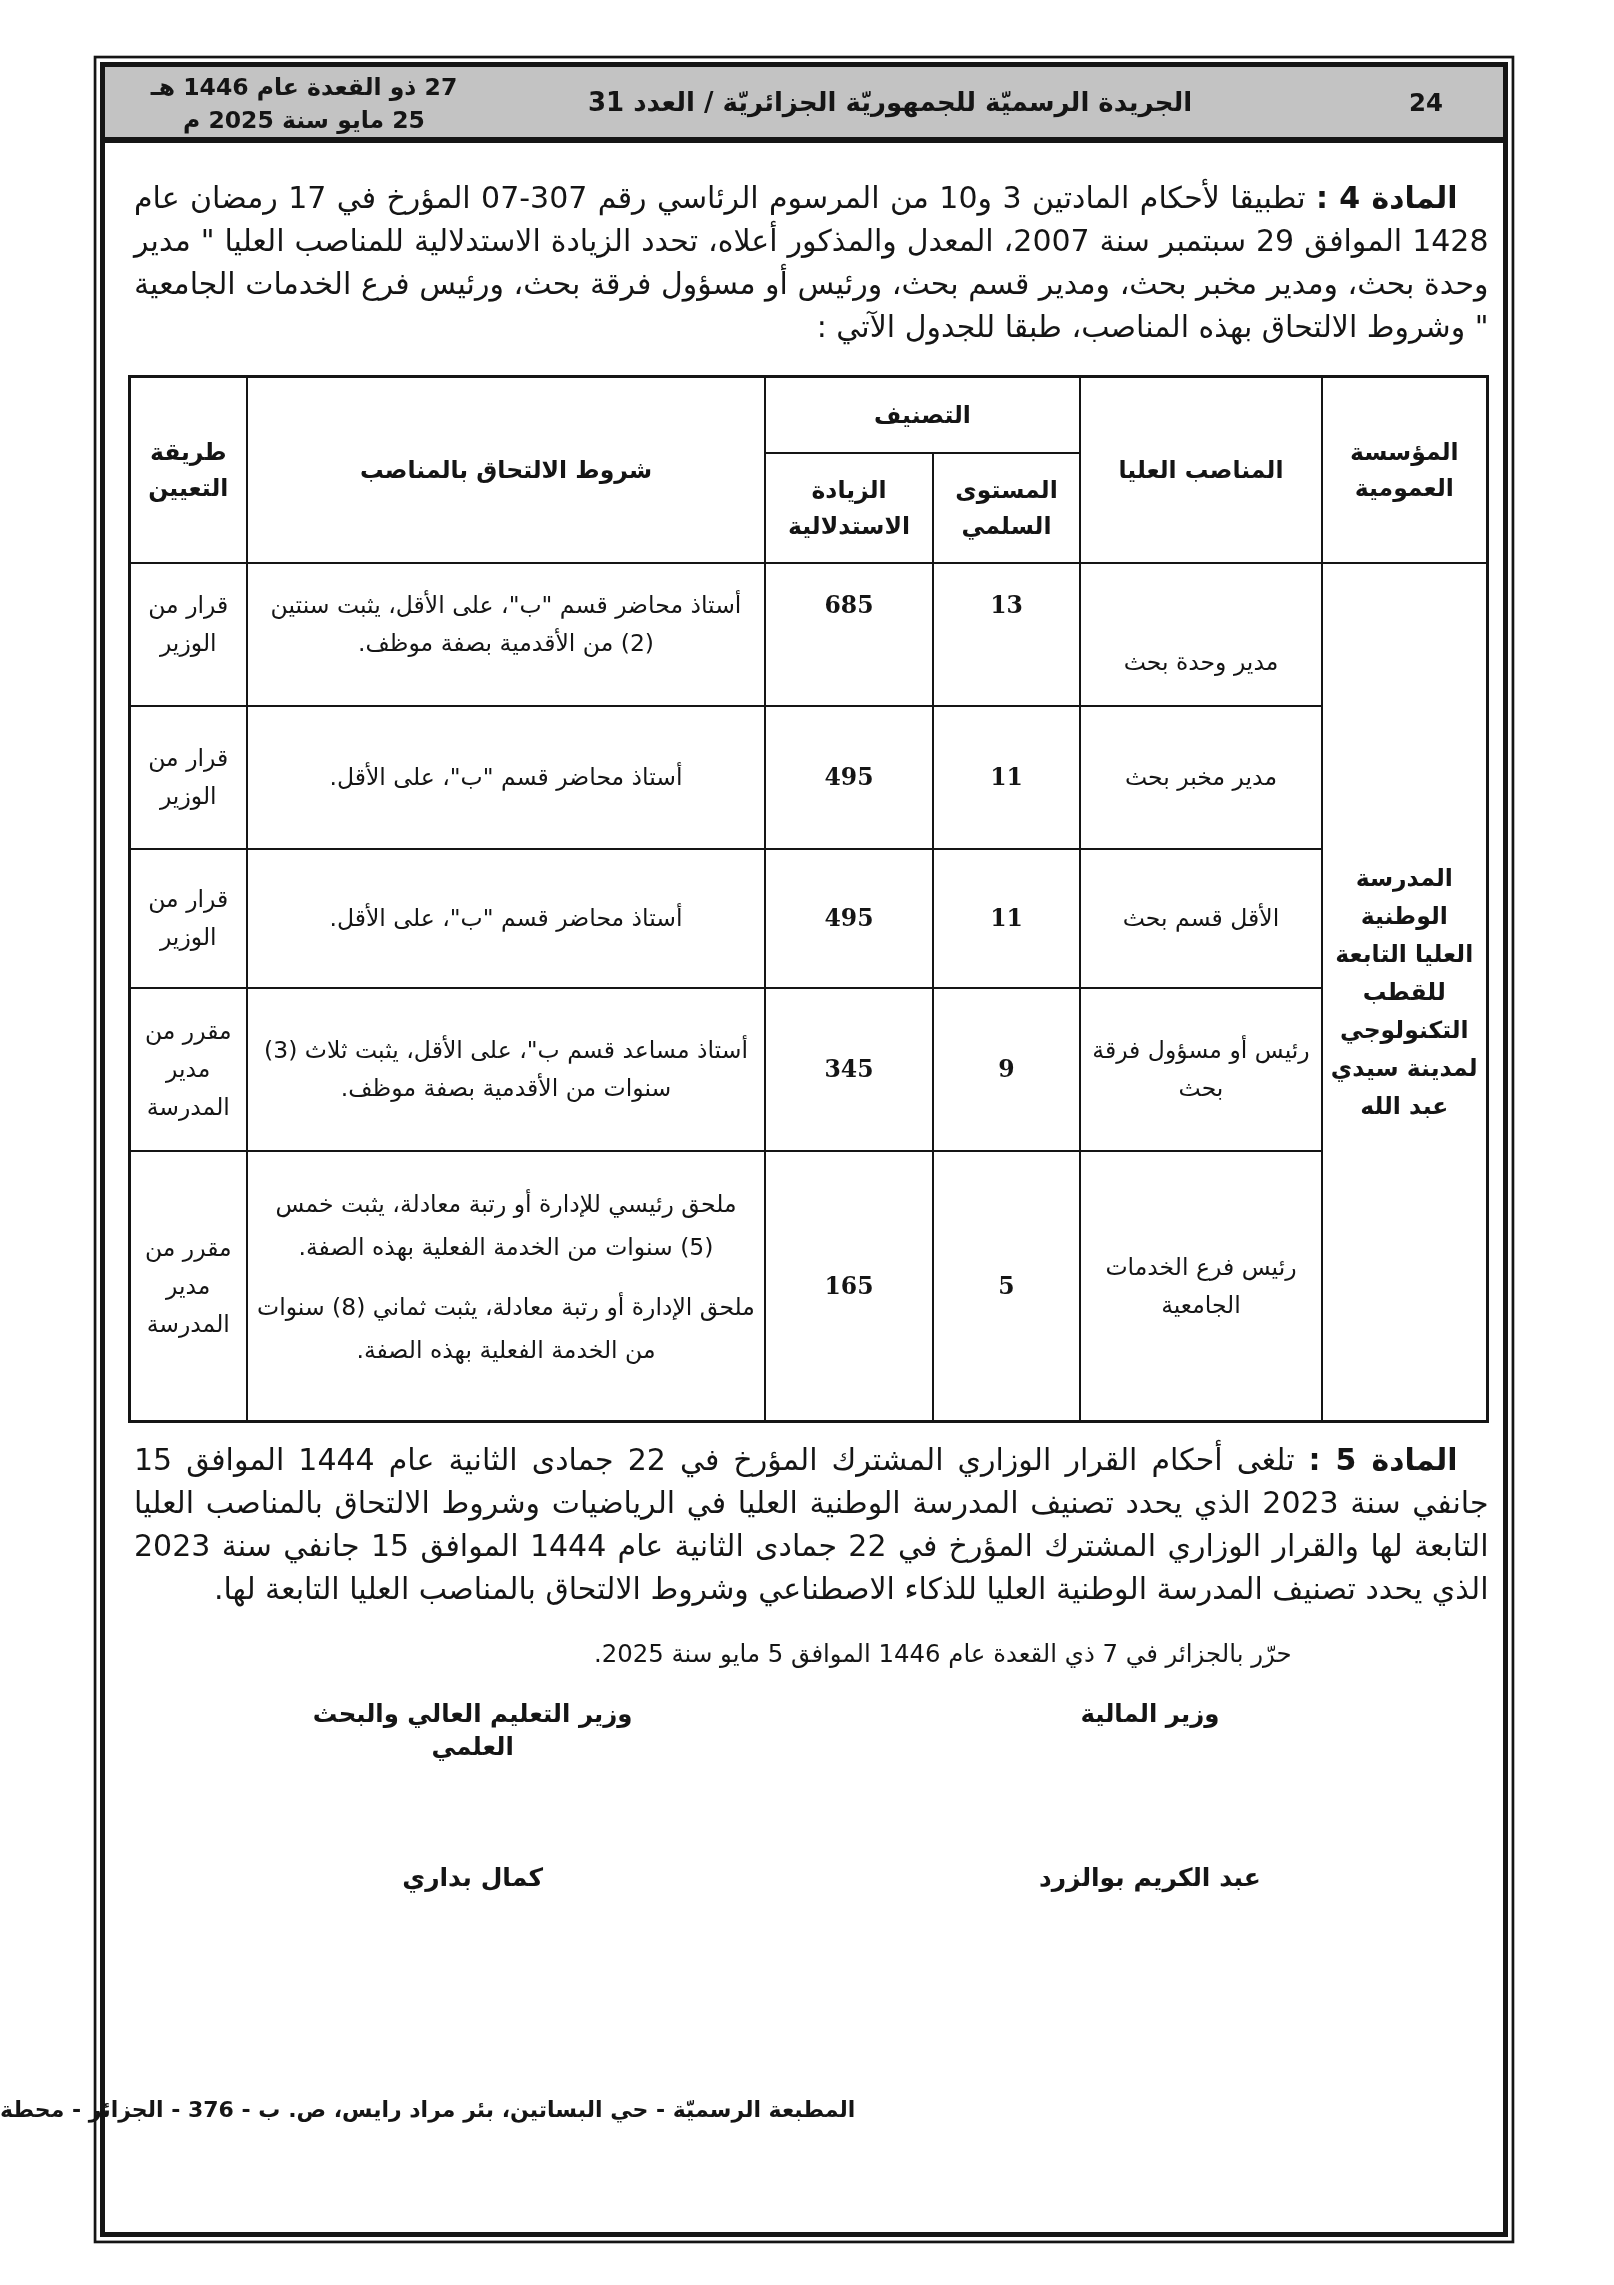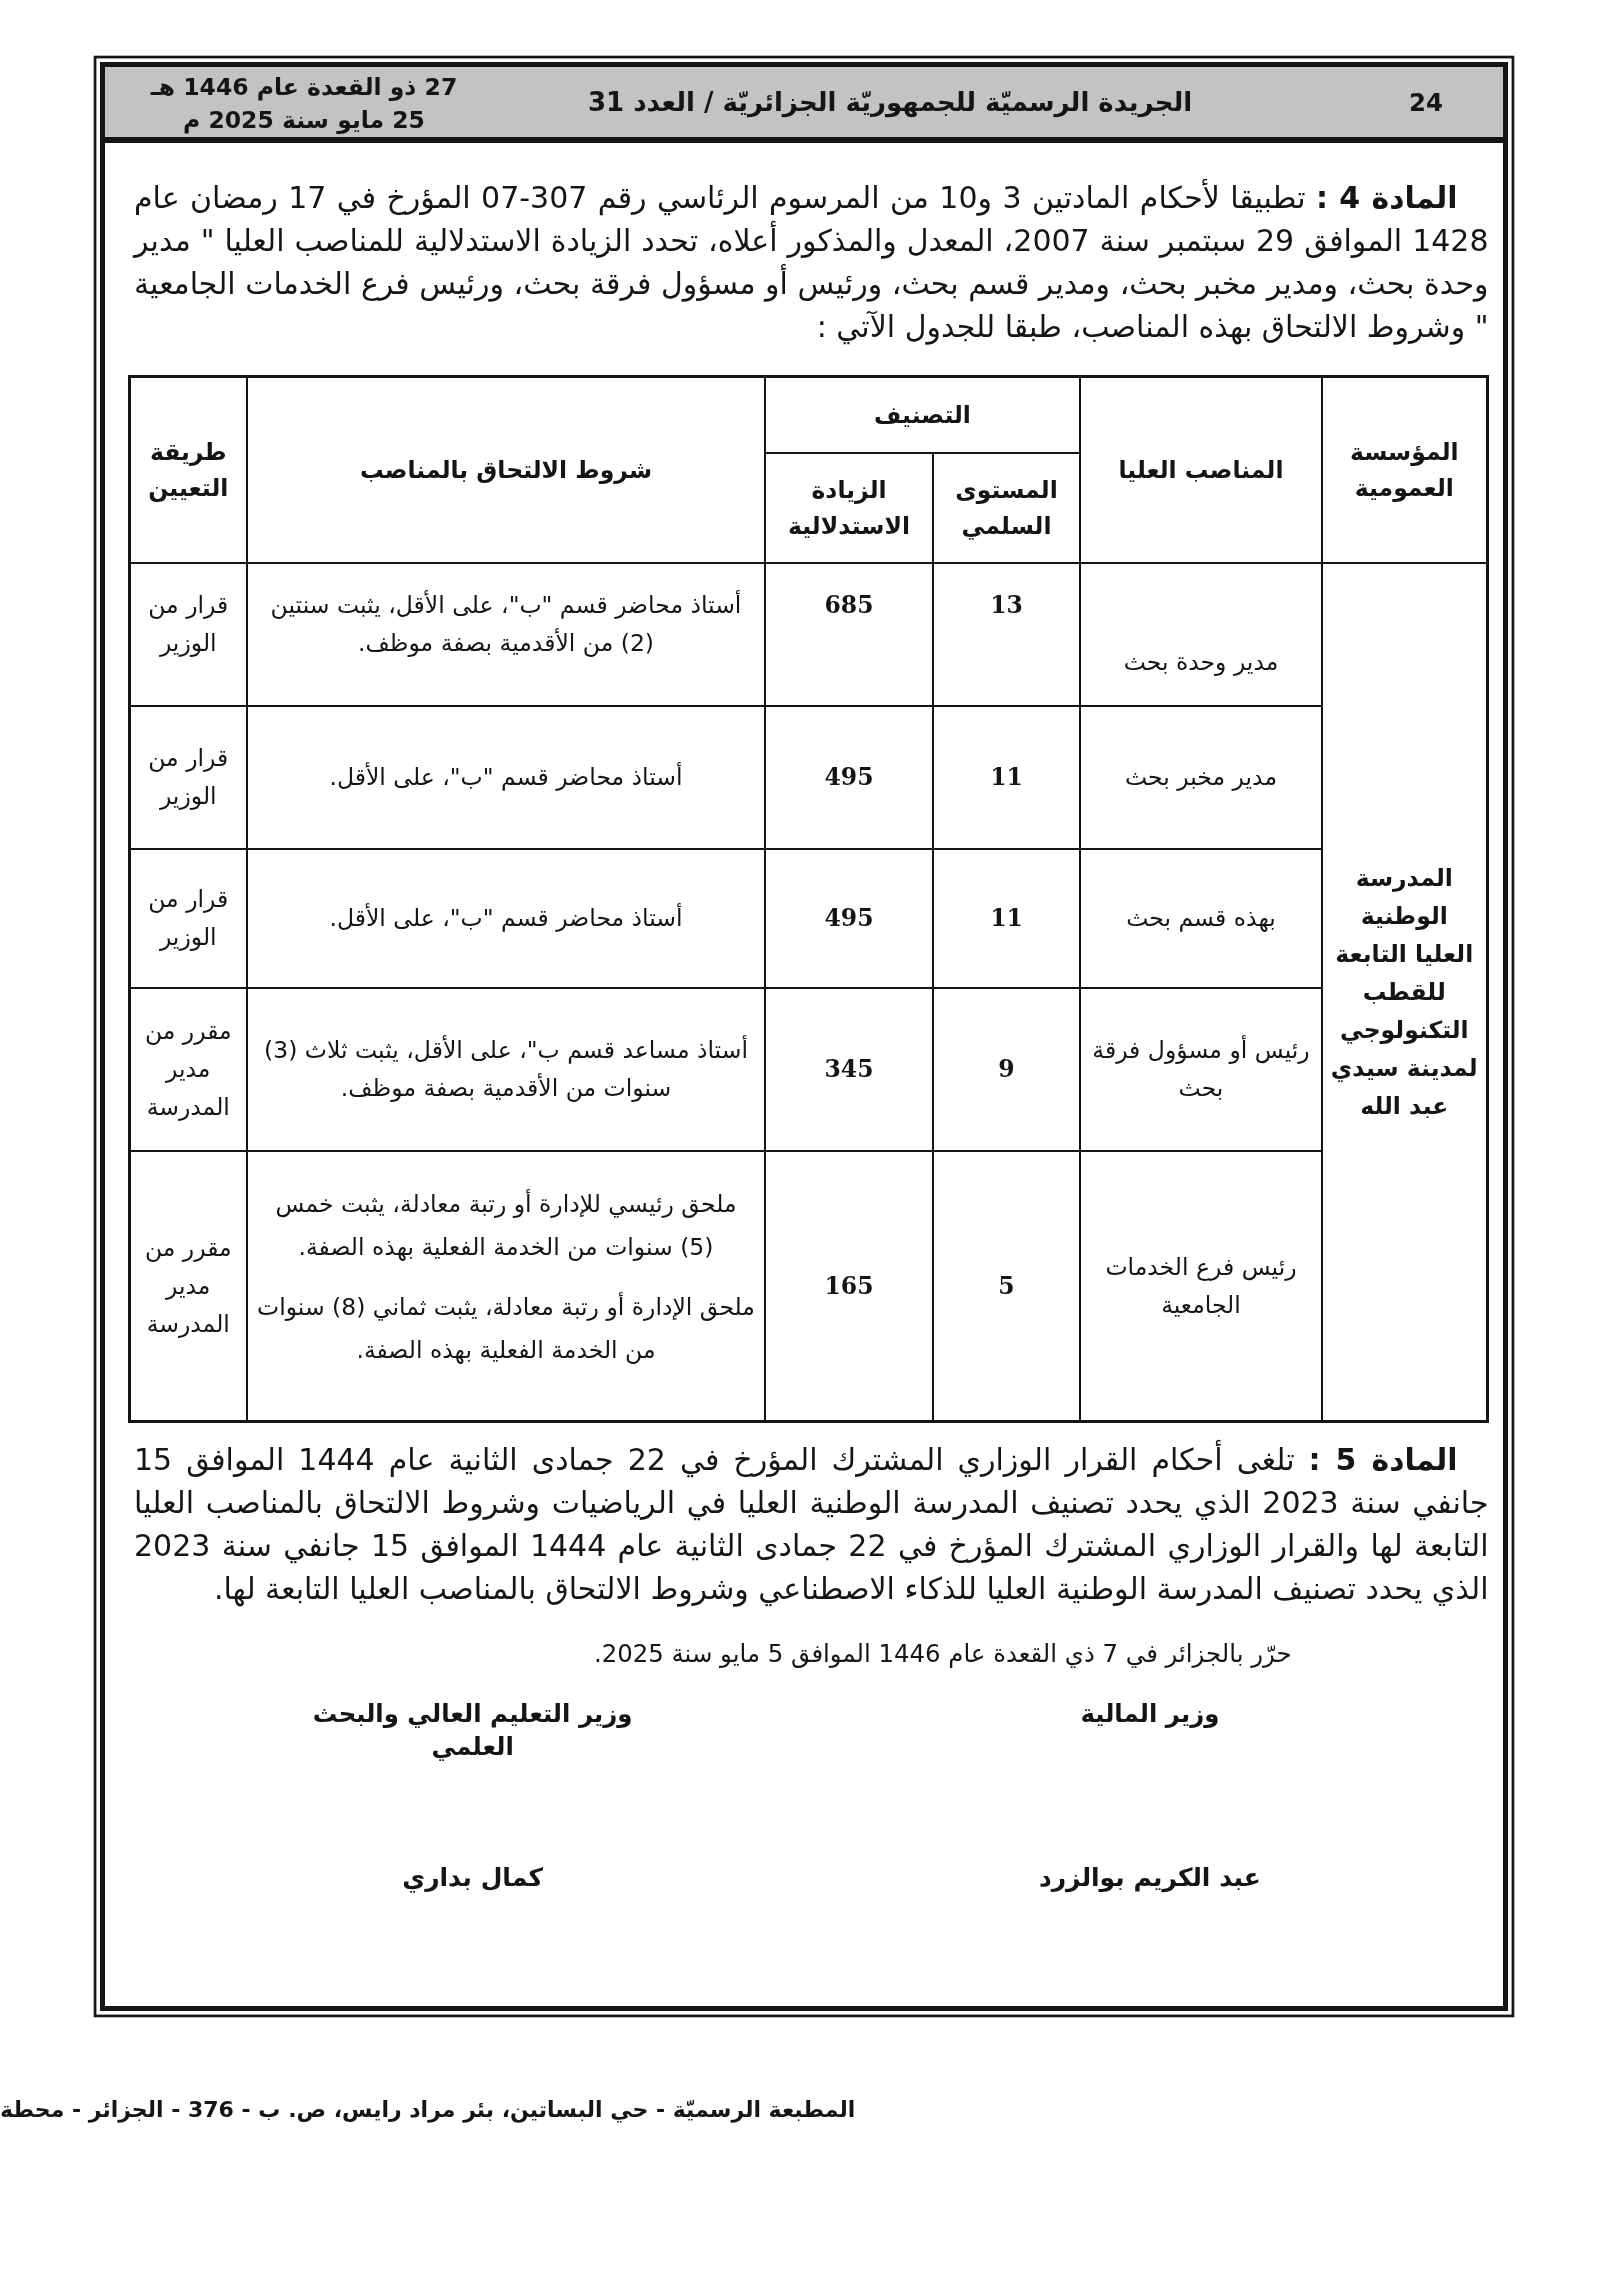--- a/index.html
+++ b/index.html
@@ -10,21 +10,21 @@
     font-family: "DejaVu Sans", sans-serif;
     direction: rtl;
     color: #151515;
     overflow: hidden;
   }
   .page { position: relative; width: 1615px; height: 2285px; }
 
   
   .frame {
     position: absolute; left: 100px; top: 62px;
-    width: 1408px; height: 1949px;
+    width: 1408px; height: 2175px;
     border: 5.4px solid #151515;
     box-shadow: 0 0 0 3.6px #ffffff, 0 0 0 6.3px #151515;
     background: #ffffff;
   }
 
   
   .header-bar {
     position: relative;
     height: 76px;
     background: #c3c3c3;
@@ -168,21 +168,21 @@
             <td class="cell-appt t">قرار من الوزير</td>
           </tr>
           <tr style="height:143px">
             <td class="cell-pos">مدير مخبر بحث</td>
             <td class="cell-num">11</td>
             <td class="cell-num">495</td>
             <td class="cell-cond">أستاذ محاضر قسم "ب"، على الأقل.</td>
             <td class="cell-appt">قرار من الوزير</td>
           </tr>
           <tr style="height:139px">
-            <td class="cell-pos">بهذه قسم بحث</td>
+            <td class="cell-pos">الأقل قسم بحث</td>
             <td class="cell-num">11</td>
             <td class="cell-num">495</td>
             <td class="cell-cond">أستاذ محاضر قسم "ب"، على الأقل.</td>
             <td class="cell-appt">قرار من الوزير</td>
           </tr>
           <tr style="height:163px">
             <td class="cell-pos">رئيس أو مسؤول فرقة بحث</td>
             <td class="cell-num">9</td>
             <td class="cell-num">345</td>
             <td class="cell-cond">أستاذ مساعد قسم ب"، على الأقل، يثبت ثلاث (3) سنوات من الأقدمية بصفة موظف.</td>

